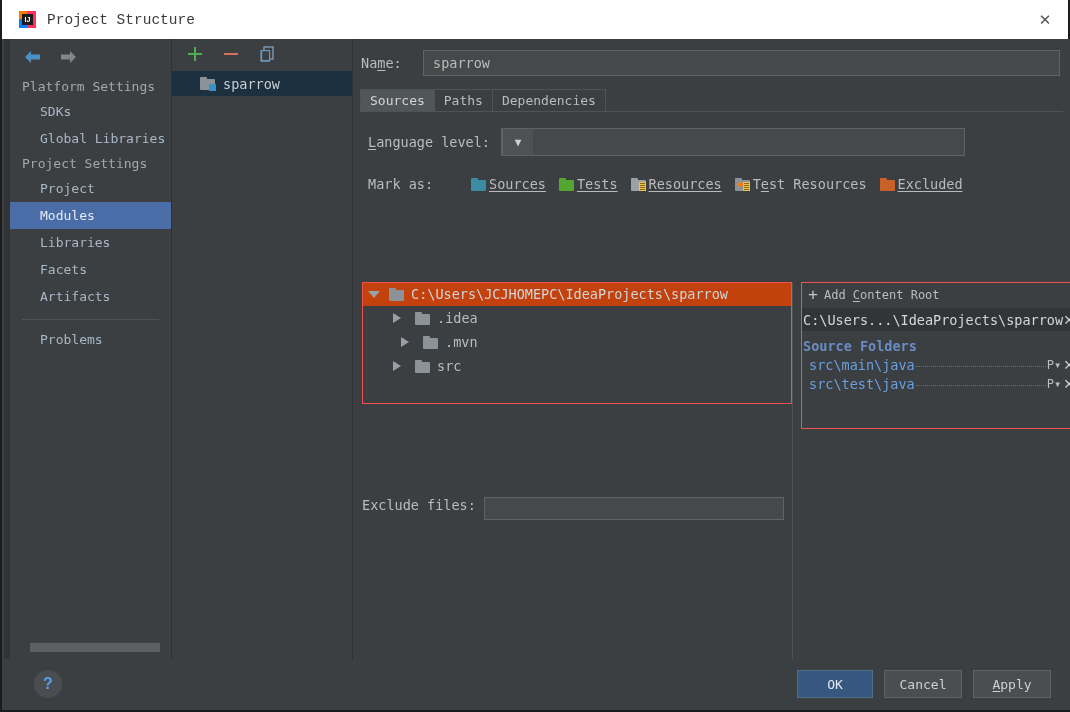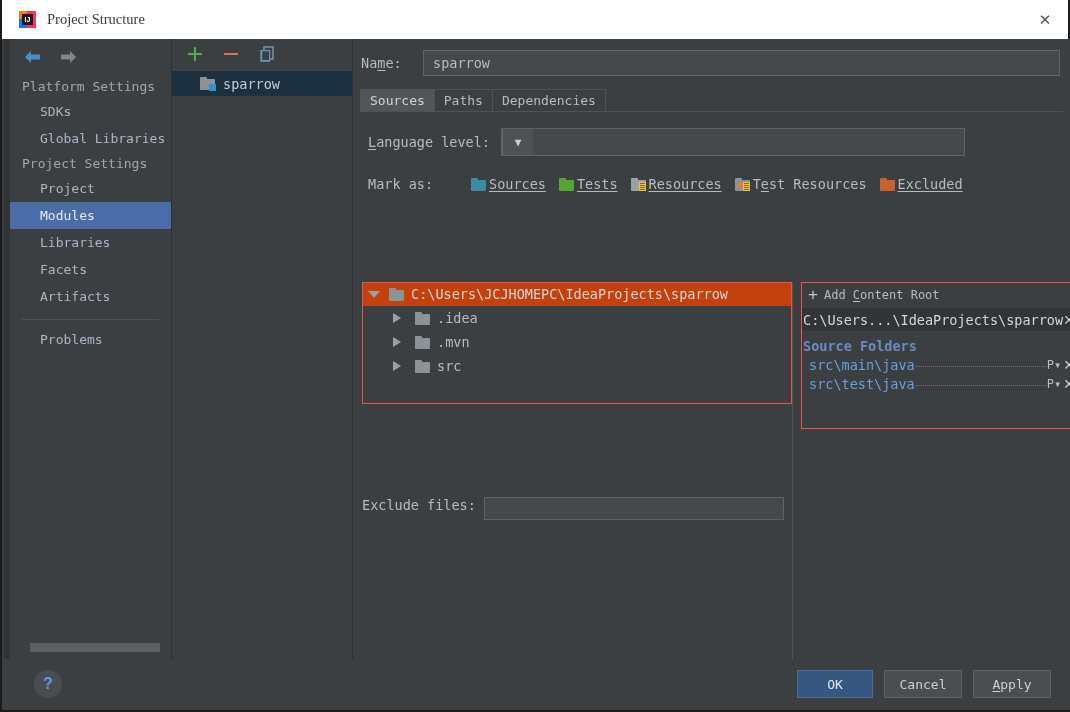--- a/index.html
+++ b/index.html
@@ -36,21 +36,21 @@
   .app-icon .q2 { position:absolute; right:0; top:0; width:9px; height:8px; background:#fe315d; }
   .app-icon .q3 { position:absolute; left:0; bottom:0; width:8px; height:9px; background:#087cfa; }
   .app-icon .q4 { position:absolute; right:0; bottom:0; width:9px; height:9px; background:#fe315d; }
   .app-icon .inner {
     position:absolute; left:3px; top:3px; width:11px; height:11px;
     background:#1b1b1b; color:#fff; font-size:7px; line-height:11px; text-align:center;
     font-family:"Liberation Sans", sans-serif; font-weight:bold;
   }
   .title-text {
     color: #3c3c3c; font-size: 14.5px;
-    font-family: Liberation Serif, serif;
+    font-family: Liberation Mono, monospace;
   }
   .close-btn {
     position: absolute; right: 0px; top: 0px;
     width: 46px; height: 39px;
     display: flex; align-items: center; justify-content: center;
     color: #555; font-size: 15px;
     font-family: "Liberation Sans", sans-serif;
   }
 
   
@@ -433,21 +433,21 @@
           <span>C:\Users\JCJHOMEPC\IdeaProjects\sparrow</span>
         </div>
         <div class="tree-row" style="padding-left:31px;">
           <span class="tri-right" style="margin-right:14px;"></span>
           <span class="fldr" style="margin-right:7px;">
             <span class="tab2" style="background:#8b9398"></span>
               <span class="body2" style="background:#8b9398"></span>
           </span>
           <span>.idea</span>
         </div>
-        <div class="tree-row" style="padding-left:31px;">
+        <div class="tree-row" style="padding-left:39px;">
           <span class="tri-right" style="margin-right:14px;"></span>
           <span class="fldr" style="margin-right:7px;">
             <span class="tab2" style="background:#8b9398"></span>
               <span class="body2" style="background:#8b9398"></span>
           </span>
           <span>.mvn</span>
         </div>
         <div class="tree-row" style="padding-left:31px;">
           <span class="tri-right" style="margin-right:14px;"></span>
           <span class="fldr" style="margin-right:7px;">

